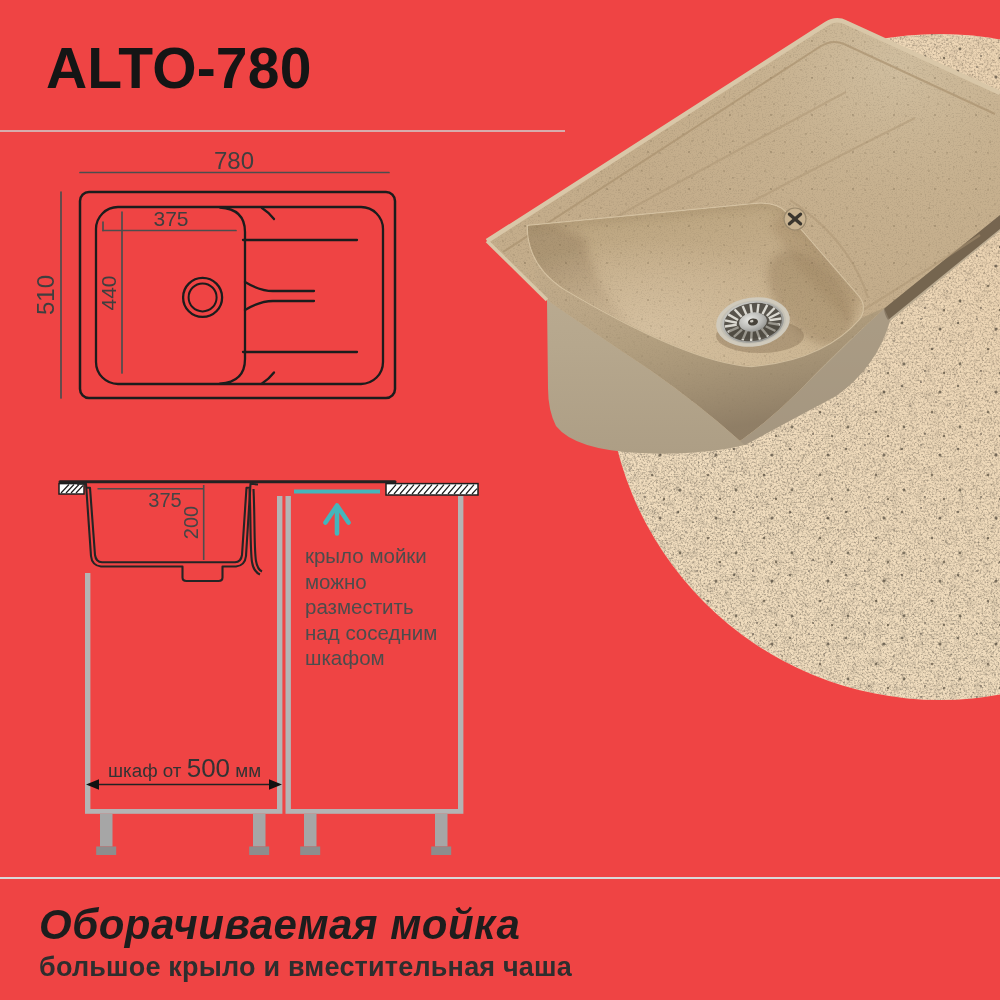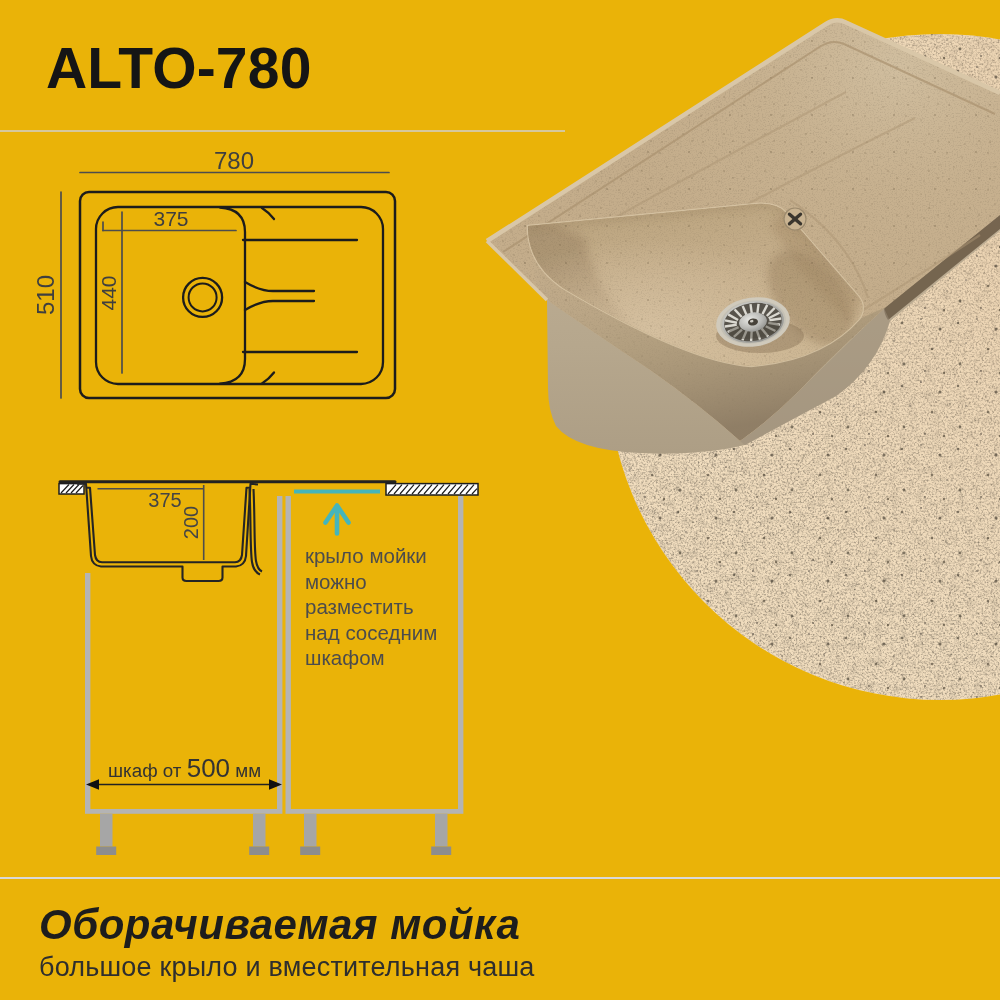--- a/index.html
+++ b/index.html
@@ -1,23 +1,23 @@
 <!DOCTYPE html>
 <html><head>
 <meta charset="utf-8">
 <style>
   html,body{margin:0;padding:0;}
   body{width:1000px;height:1000px;background:#ffffff;overflow:hidden;
        font-family:"Liberation Sans", sans-serif;}
-  .page{position:relative;width:1000px;height:1000px;background:#eab308;}
+  .page{position:relative;width:1000px;height:1000px;background:#ef4444;}
   .title{position:absolute;left:46px;top:35px;font-size:57px;font-weight:bold;
          color:#151515;letter-spacing:0.2px;}
   .h2{position:absolute;left:39px;top:901px;font-size:42px;font-weight:bold;
       color:#1d1d1d;letter-spacing:0.5px;font-style:italic;}
-  .sub{position:absolute;left:39px;top:952px;font-size:27px;font-weight:400;
+  .sub{position:absolute;left:39px;top:952px;font-size:27px;font-weight:700;
       color:#2e2e2e;letter-spacing:0.2px;}
   svg{position:absolute;left:0;top:0;}
 </style>
 </head>
 <body>
 <div class="page">
 
   <div class="title">ALTO-780</div>
 
   <svg width="1000" height="1000" viewBox="0 0 1000 1000">

